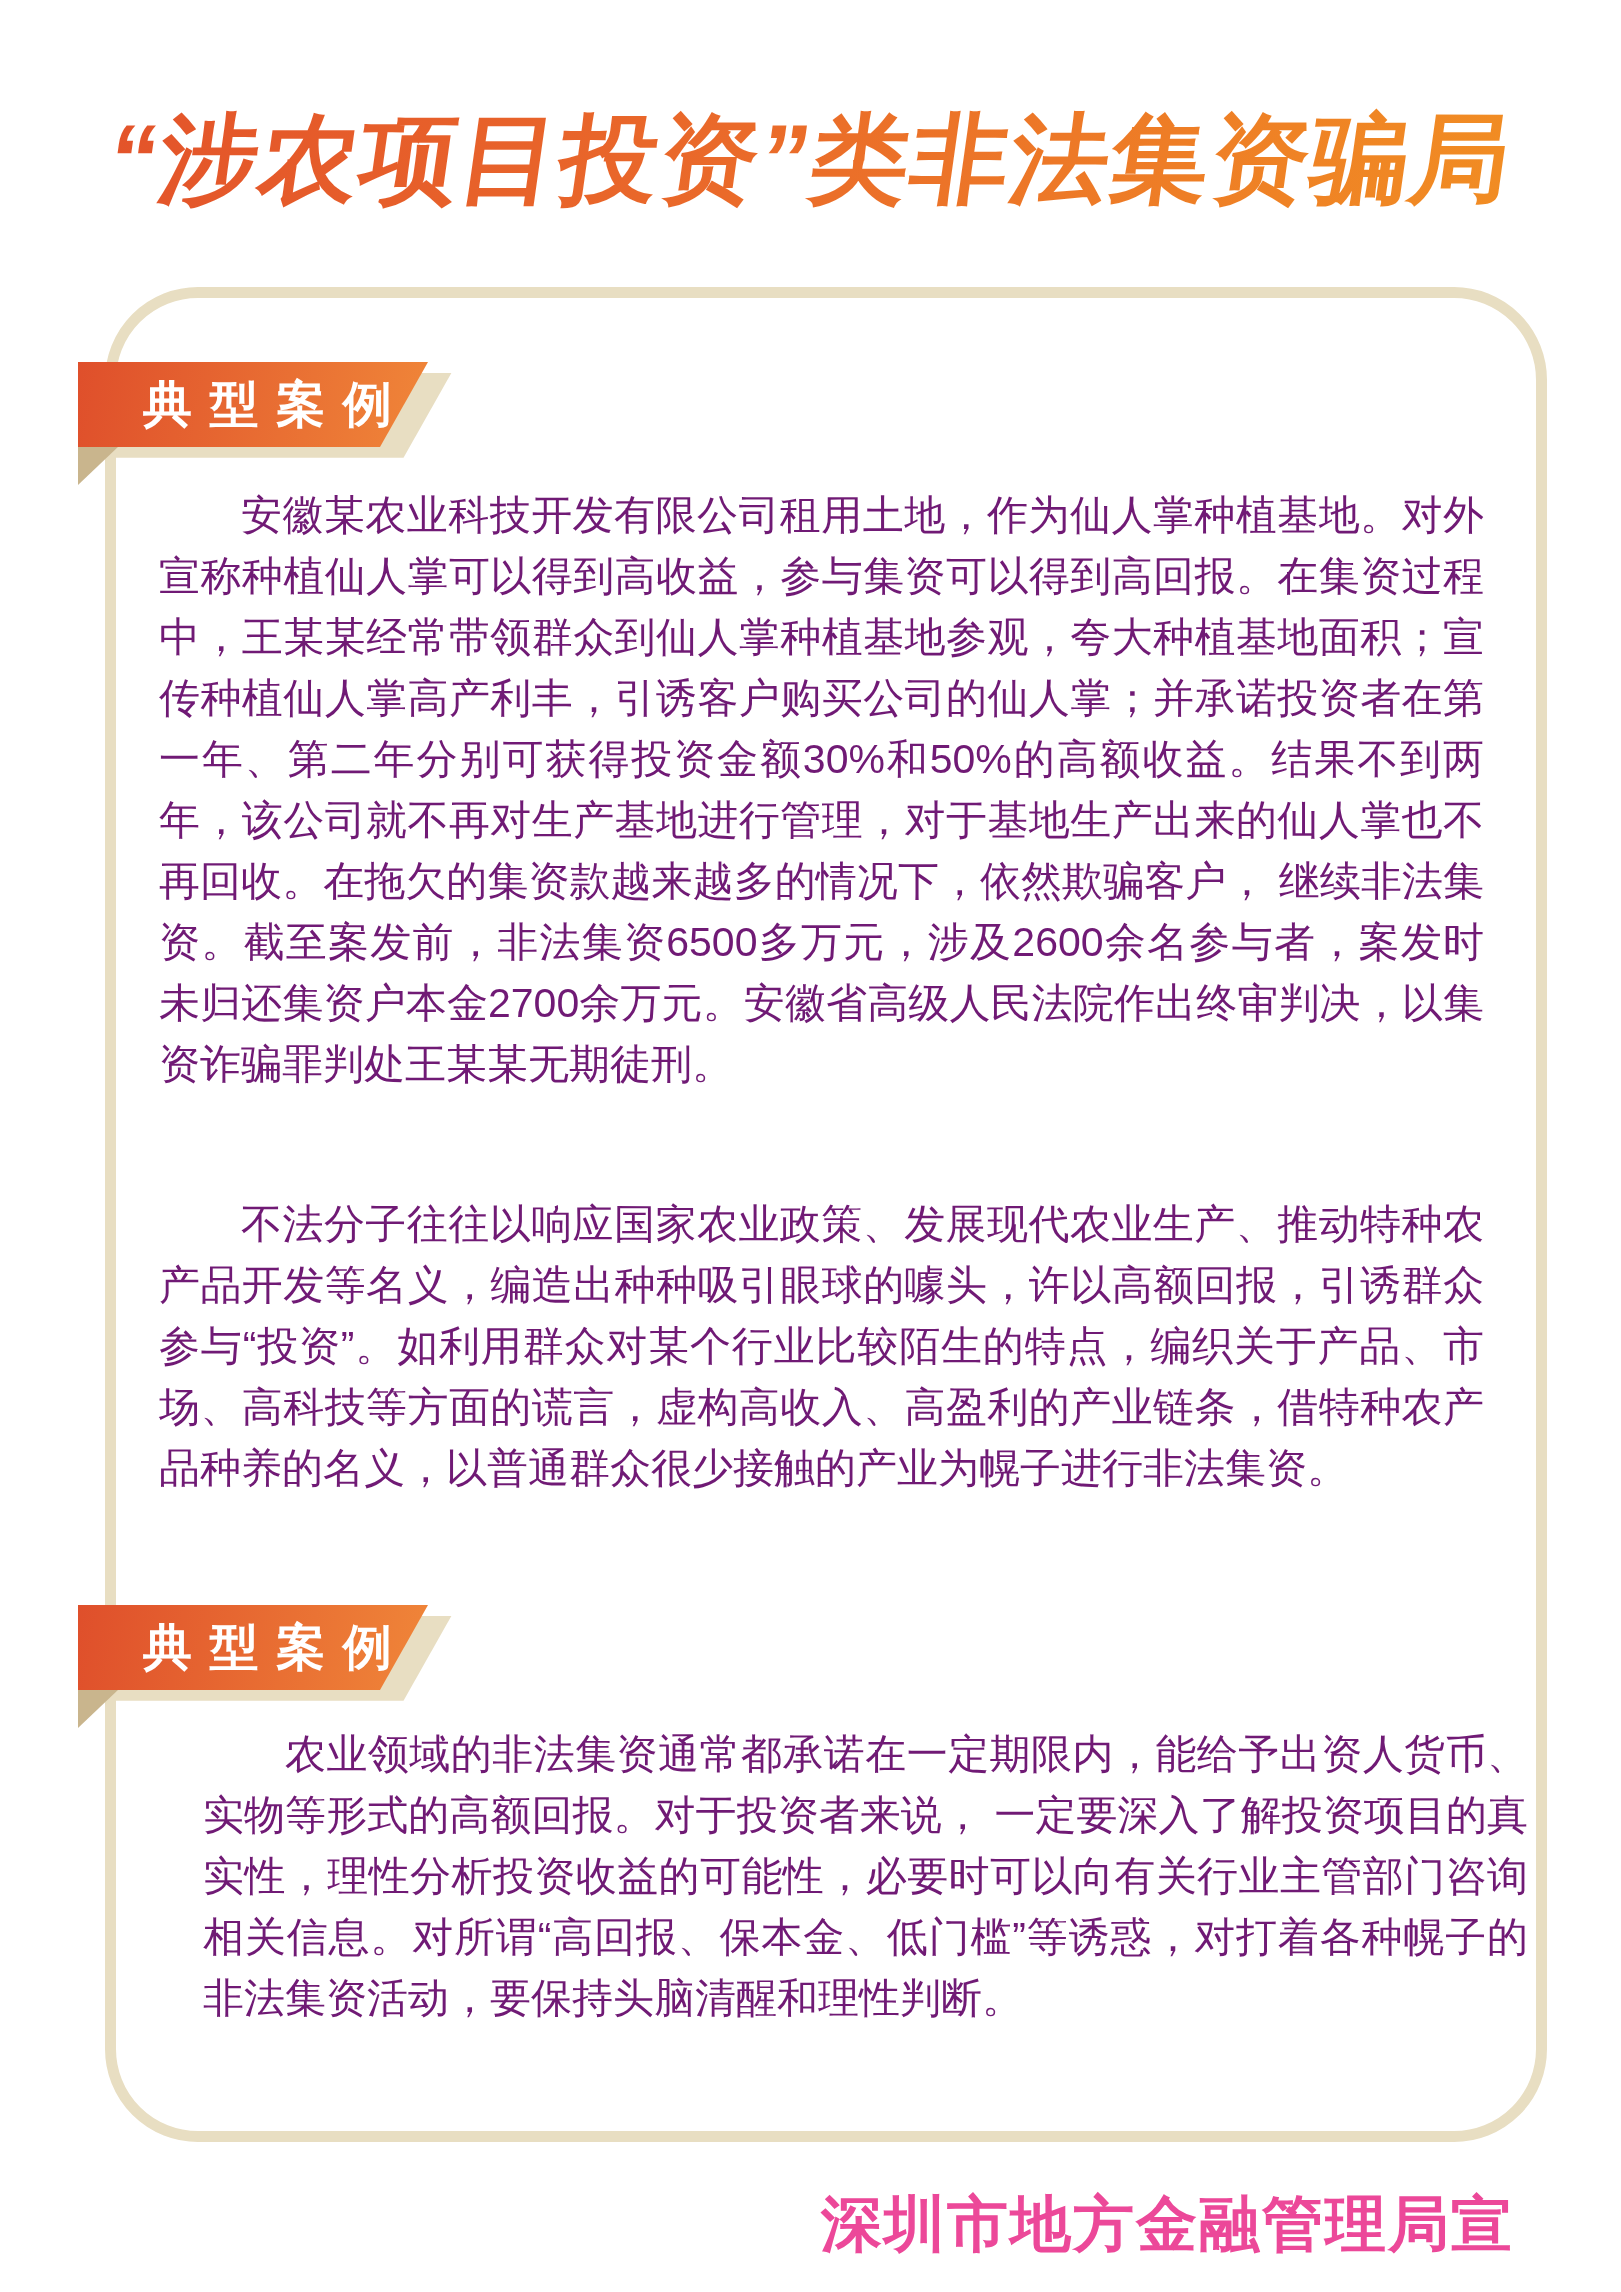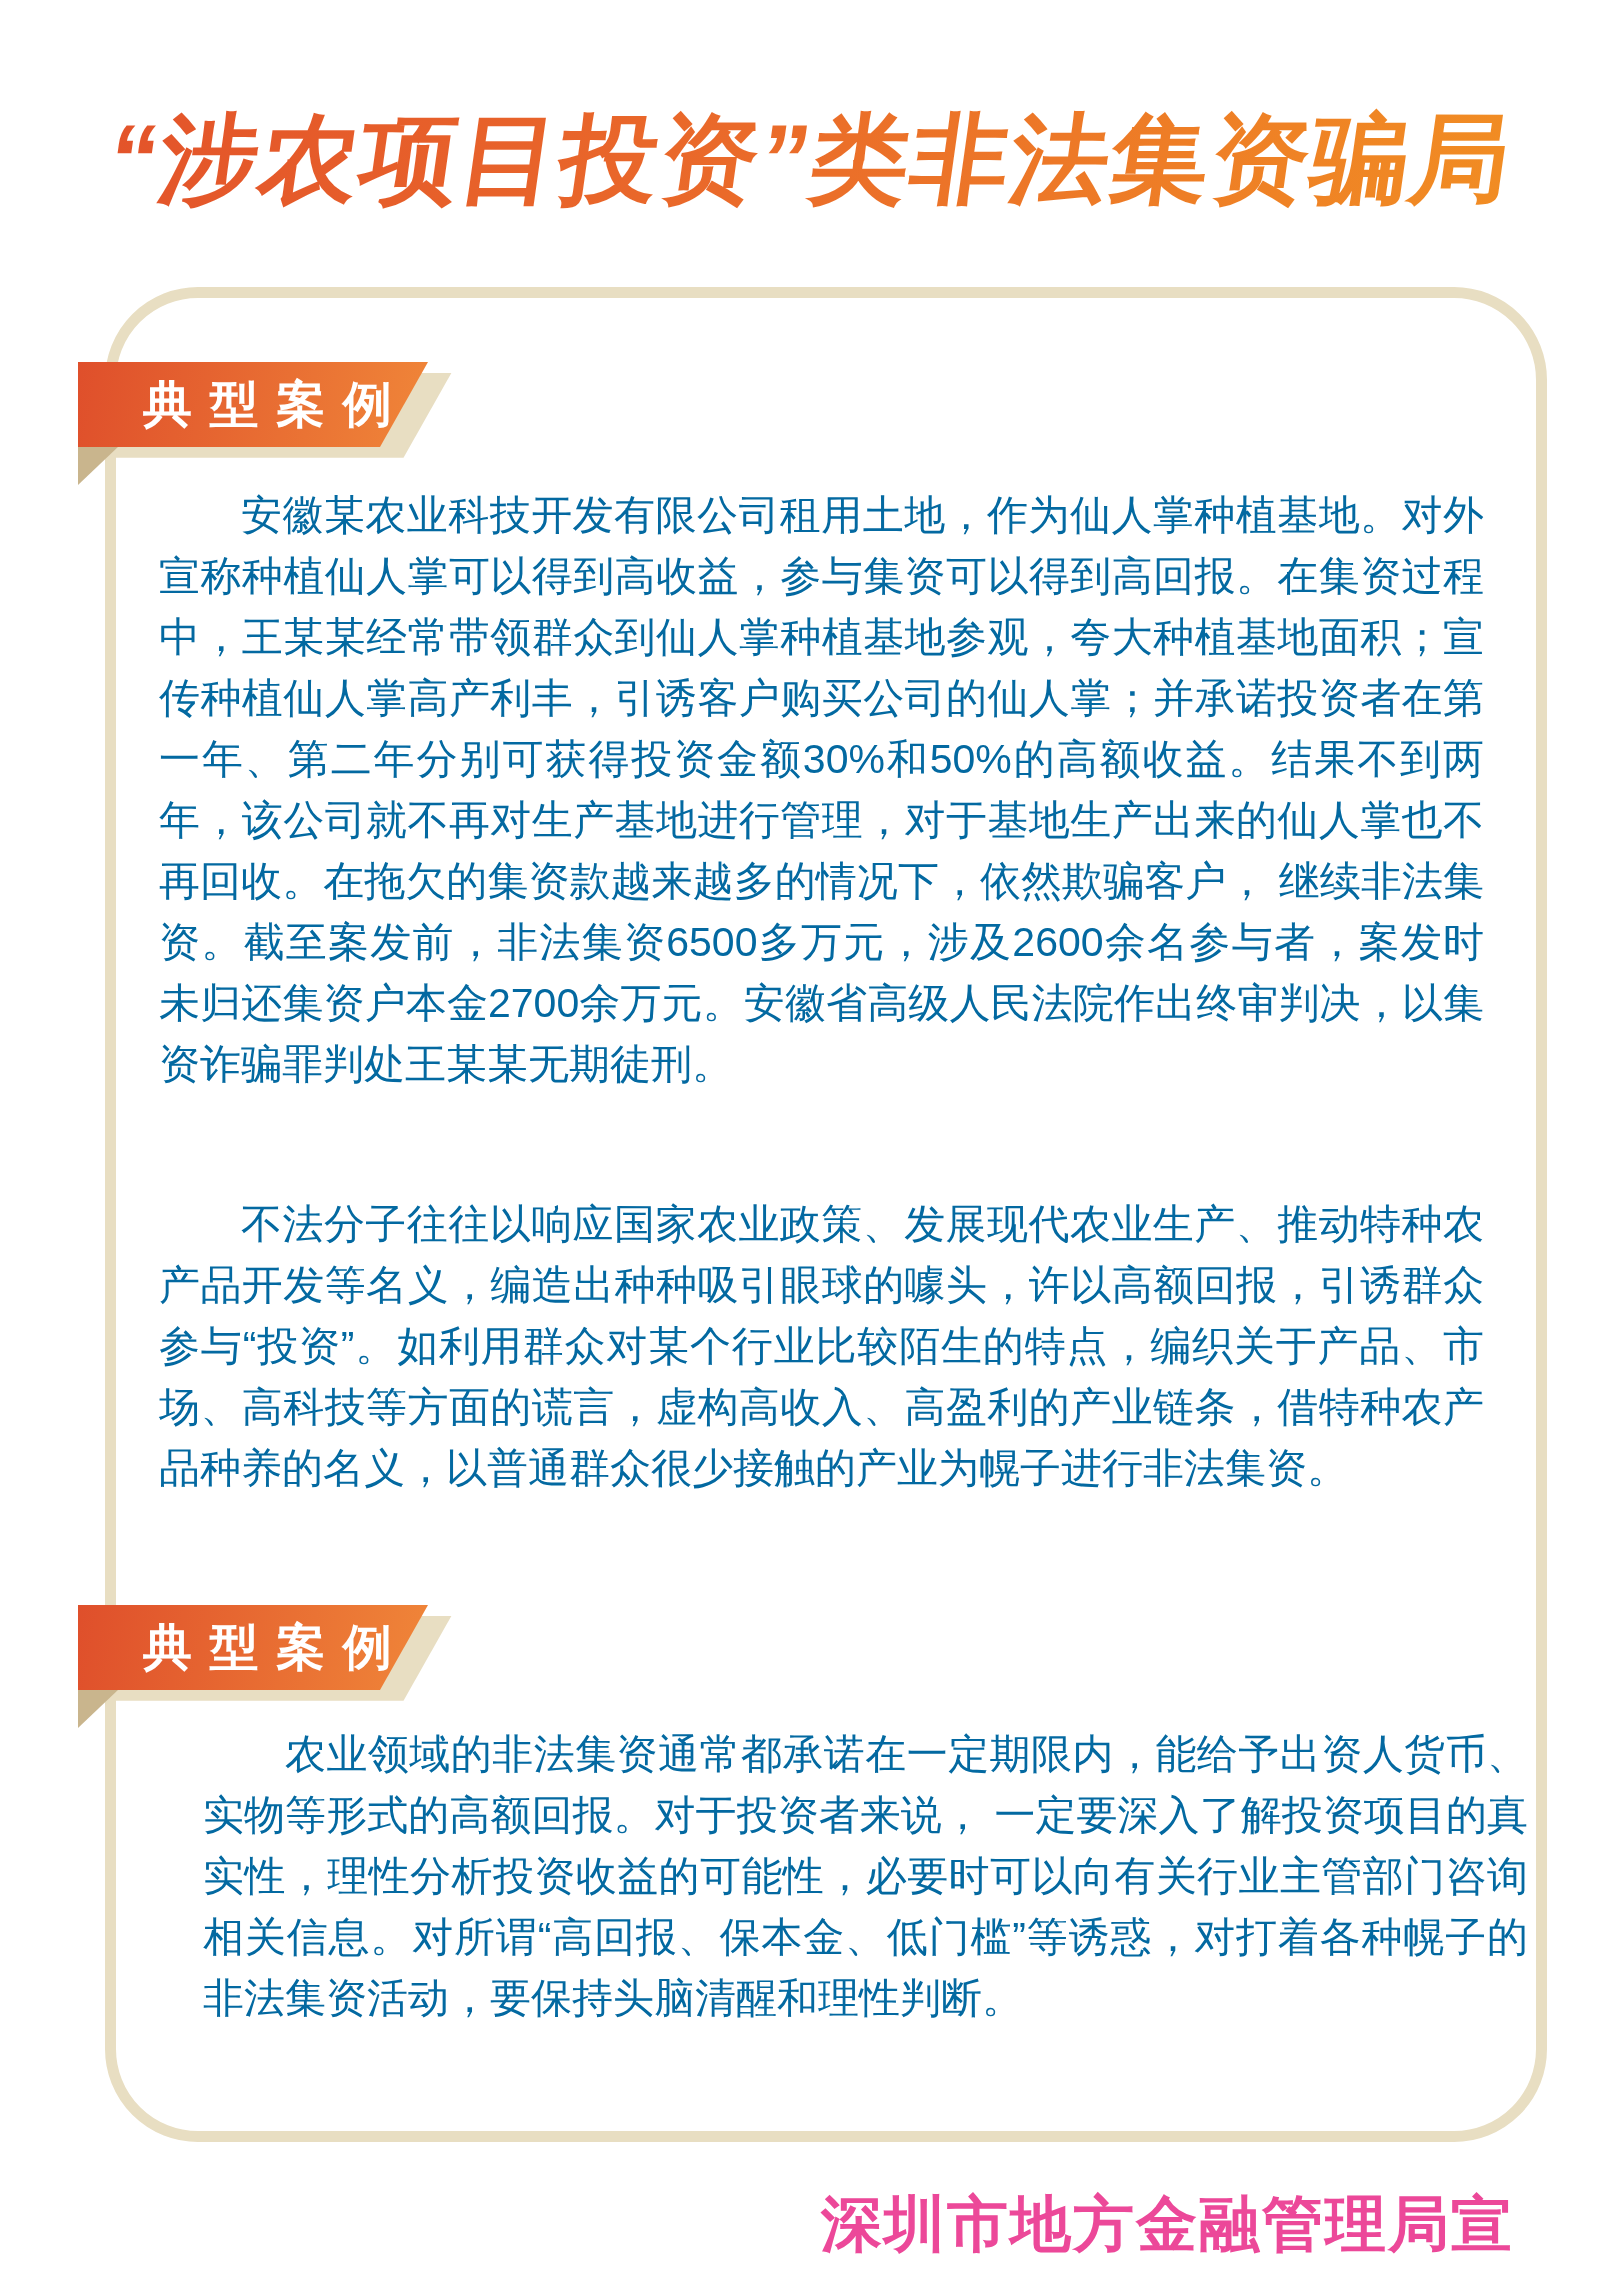--- a/index.html
+++ b/index.html
@@ -96,21 +96,21 @@
   }
 
   
   .section-body {
     position: absolute;
     left: 159px;
     width: 1325px;
     font-size: 41px;
     line-height: 61px;
     font-weight: 500;
-    color: #0369a1;
+    color: #701a75;
     text-align: justify;
     text-indent: 2em;
     z-index: 2;
   }
 
   
   .footer-credit {
     position: absolute;
     left: 105px;
     top: 2184px;

